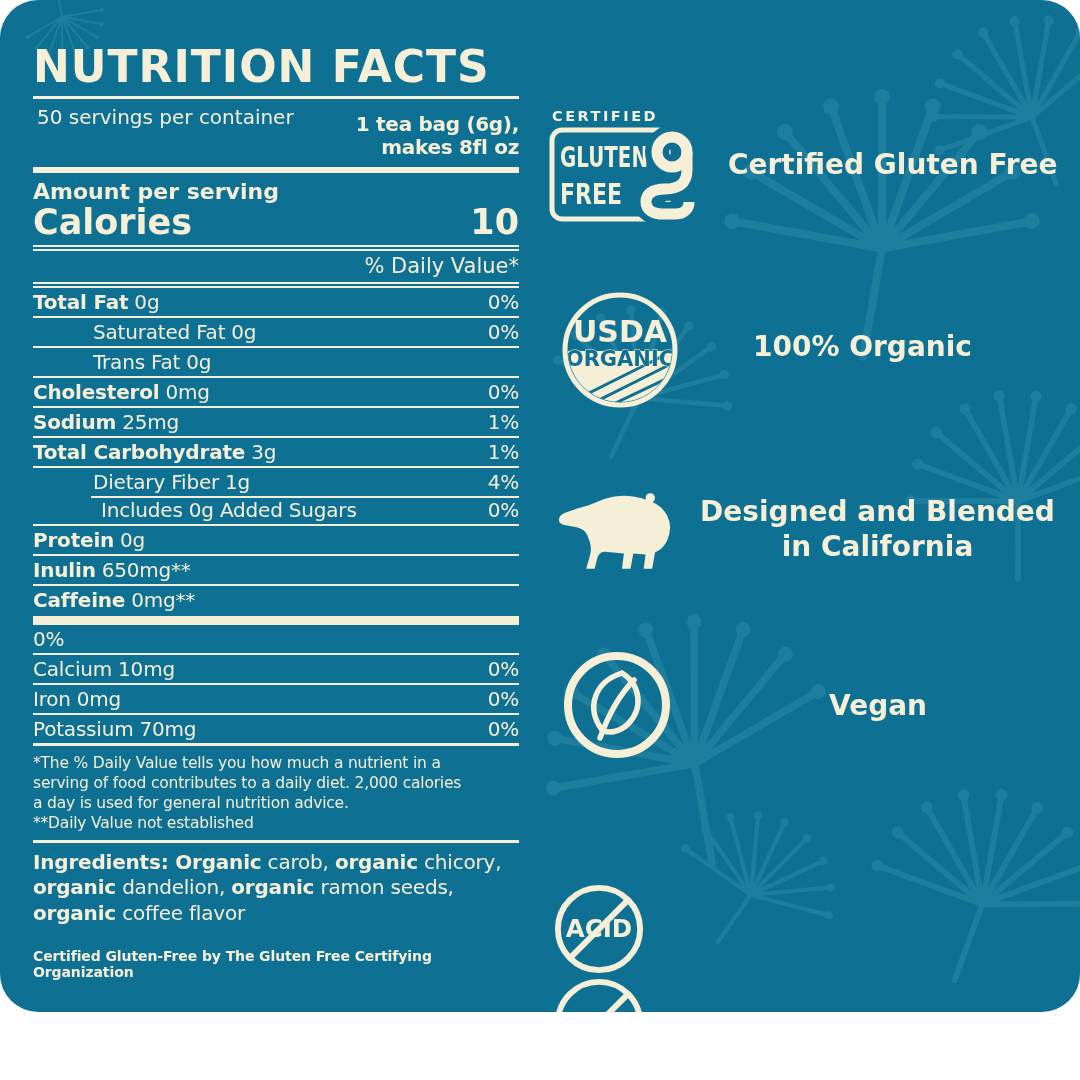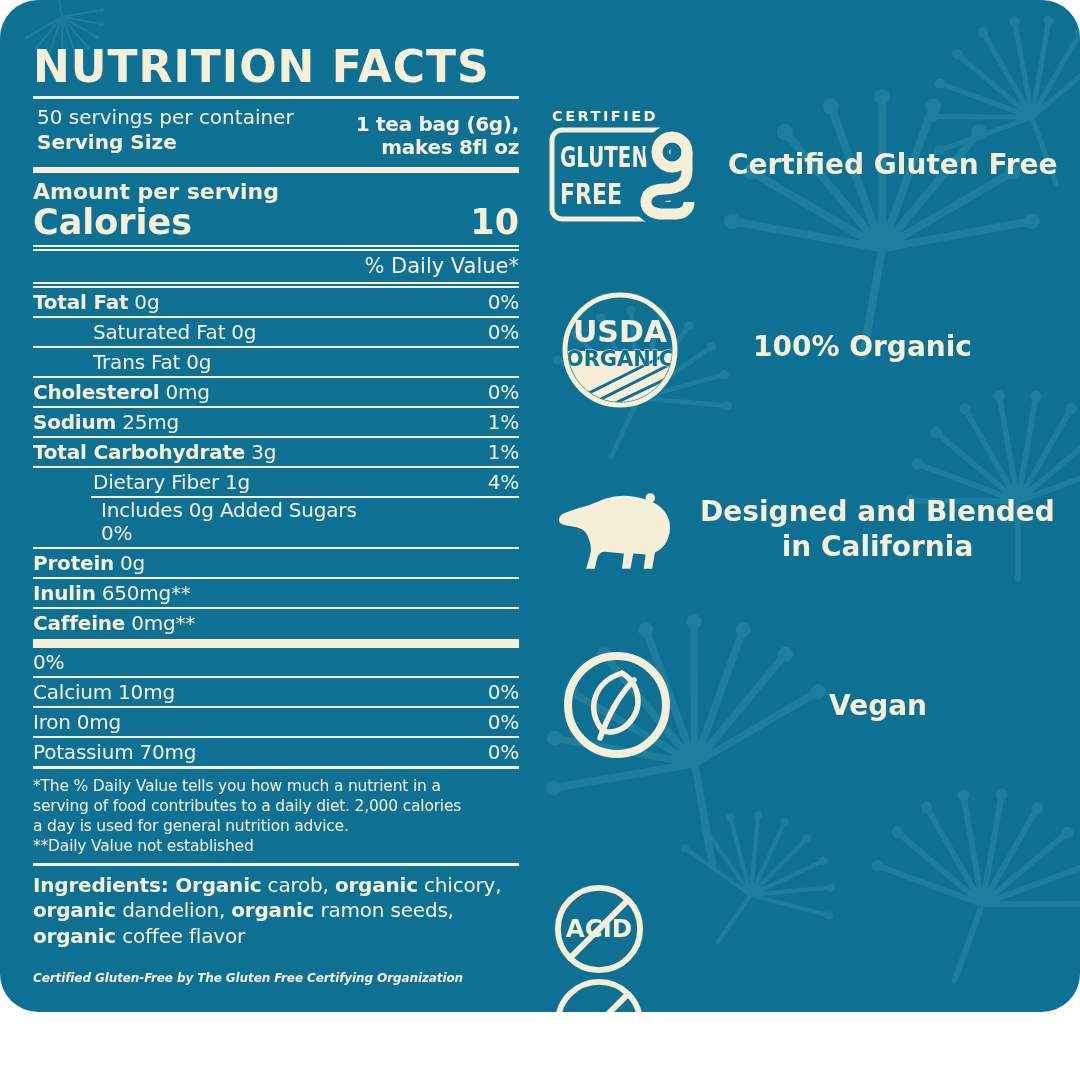--- a/index.html
+++ b/index.html
@@ -21,28 +21,28 @@
   .calories-row{display:flex;justify-content:space-between;align-items:flex-end;font-size:35px;font-weight:bold;line-height:1.05;border-bottom:6px double var(--cream);padding-bottom:4px;}
   .dv-header{text-align:right;font-size:21px;border-bottom:6px double var(--cream);padding:3px 0 4px;}
   .nrow{display:flex;justify-content:space-between;font-size:20px;line-height:1.15;padding:3px 0 2px;border-top:2px solid var(--cream);letter-spacing:-.2px;}
   #nutrient-rows .nrow:first-child{border-top:none;}
   .nrow .nm{font-weight:bold;}
   .nrow .nm.plain{font-weight:normal;}
   .nrow .amt{margin-left:6px;}
   .nrow .ndv{font-weight:normal;}
   .nrow.ind1{padding-left:60px;}
   .nrow.ind2{padding-left:68px;}
-  .nrow.indent-line{border-top:none;background:linear-gradient(var(--cream),var(--cream)) right top / calc(100% - 58px) 2px no-repeat;flex-direction:column;}
+  .nrow.indent-line{border-top:none;background:linear-gradient(var(--cream),var(--cream)) right top / calc(100% - 58px) 2px no-repeat;}
   .vit-bar{height:9px;background:var(--cream);margin-top:2px;}
   #vitamin-rows .nrow:first-child{border-top:none;}
   #vitamin-rows{border-bottom:3px solid var(--cream);}
   .footnote{font-size:15.5px;line-height:1.3;margin-top:7px;letter-spacing:-.2px;padding-bottom:6px;border-bottom:3px solid var(--cream);}
   .ingredients{font-size:20px;line-height:1.28;margin-top:7px;letter-spacing:-.2px;}
   .ingredients .b{font-weight:bold;}
-  .cert-note{font-size:12px;font-weight:bold;margin-top:22px;letter-spacing:-.1px;font-style:italic;}
+  .cert-note{font-size:14px;font-weight:bold;margin-top:22px;letter-spacing:-.1px;}
 
   
   .badge{position:absolute;}
   .badge svg{display:block;color:var(--cream);}
   .badge-label{position:absolute;font-size:28px;font-weight:bold;color:var(--cream);}
   #badge-gf{left:548px;top:106px;width:178px;}
   #label-gf{left:728px;top:148px;}
   #badge-usda{left:561px;top:291px;width:118px;}
   #label-usda{left:753px;top:330px;}
   #badge-bear{left:556px;top:480px;width:132px;}
@@ -95,21 +95,20 @@
     <use href="#umbel" transform="translate(765,955) rotate(25) scale(0.9)"></use>
     <use href="#umbel" transform="translate(30,18) rotate(160) scale(0.45)"></use>
   </svg>
 
   <div class="panel">
     <div class="nf-title">NUTRITION FACTS</div>
 
     <div class="serving-block">
       <div class="serving-left">
         <div>50 servings per container</div>
-        <div class="ss">Serving Size</div>
       </div>
       <div class="serving-right">
         <div>1 tea bag (6g),</div>
         <div>makes 8fl oz</div>
       </div>
     </div>
 
     <div class="amount-label">Amount per serving</div>
 
     <div class="calories-row">

